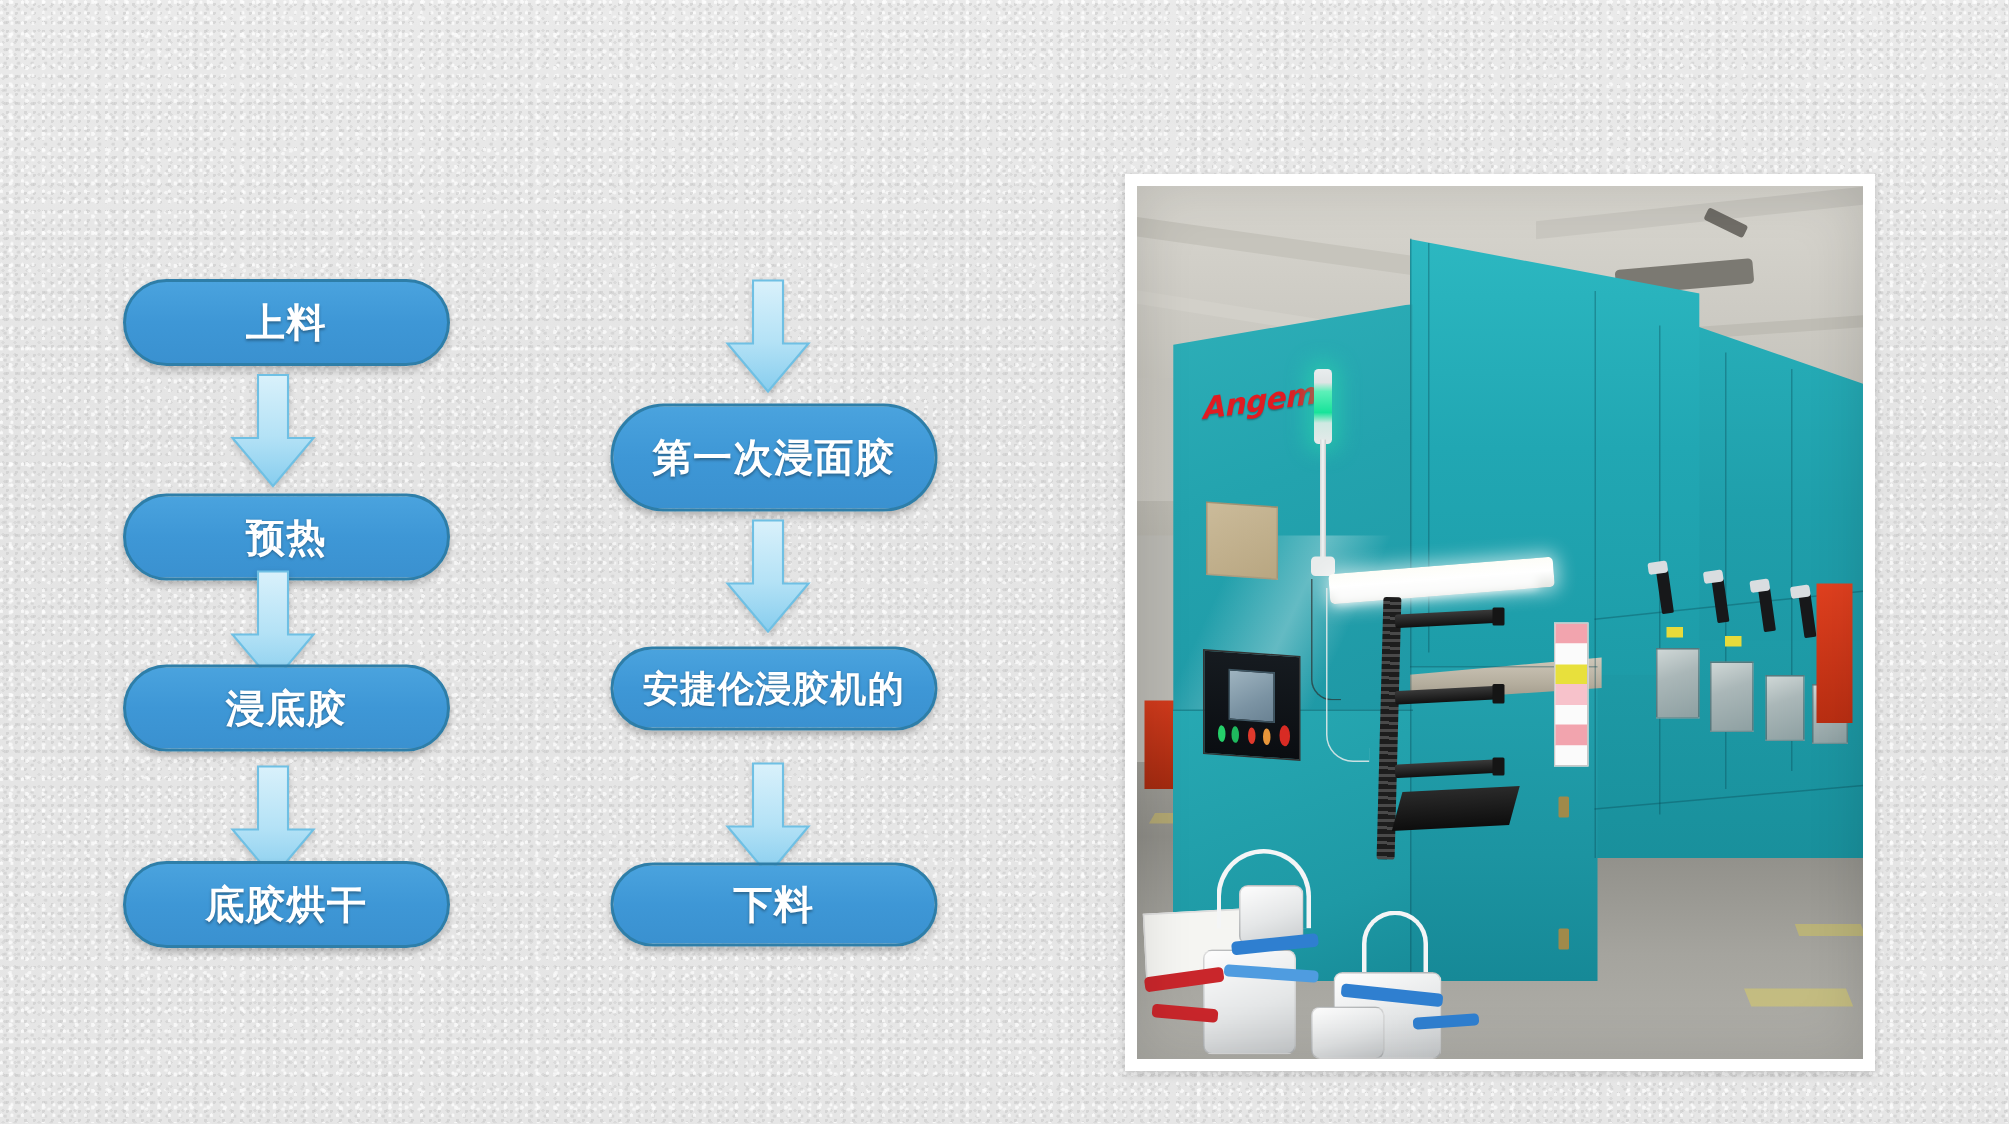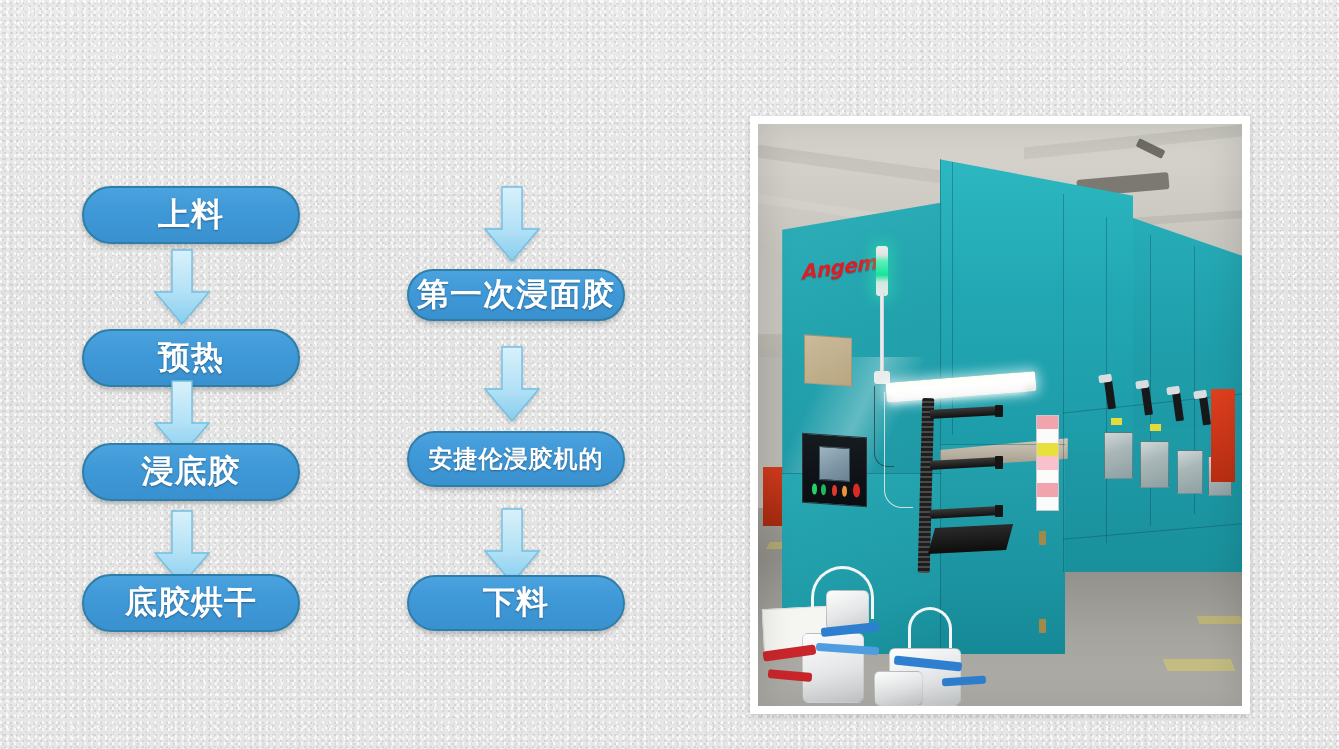--- a/index.html
+++ b/index.html
@@ -59,21 +59,21 @@
   
   .flow-col{ position:absolute; }
   .pill{
     position:absolute;
     display:flex; align-items:center; justify-content:center;
     background:linear-gradient(180deg,#4aa3de 0%,#3e97d6 50%,#3a91d0 100%);
     border:2.5px solid #2e7ea8;
     border-radius:999px;
     color:#ffffff;
     font-weight:bold;
-    font-size:32px;
+    font-size:26px;
     letter-spacing:1px;
     text-shadow:0 1px 2px rgba(0,0,0,.35);
     box-shadow:0 3px 5px rgba(0,0,0,.22);
     white-space:nowrap;
   }
   .arrow{
     position:absolute;
     width:58px; height:78px;
   }
   .arrow svg{ display:block; width:100%; height:100%;
@@ -335,21 +335,21 @@
   </div>
 
   <div class="flow-col">
 
     <div class="arrow" style="left:483px; top:185px;">
       <svg viewBox="0 0 58 78" xmlns="http://www.w3.org/2000/svg">
         <polygon points="19,2 39,2 39,44 56,44 29,76 2,44 19,44" fill="url(#ag1)" stroke="#6fc0e4" stroke-width="1.4"></polygon>
       </svg>
     </div>
 
-    <div class="pill" style="left:407px; top:269px; width:218px; height:52px;text-align:right;">第一次浸面胶</div>
+    <div class="pill" style="left:407px; top:269px; width:218px; height:72px;text-align:right;">第一次浸面胶</div>
 
     <div class="arrow" style="left:483px; top:345px;">
       <svg viewBox="0 0 58 78" xmlns="http://www.w3.org/2000/svg">
         <polygon points="19,2 39,2 39,44 56,44 29,76 2,44 19,44" fill="url(#ag1)" stroke="#6fc0e4" stroke-width="1.4"></polygon>
       </svg>
     </div>
 
     <div class="pill" style="left:407px; top:431px; width:218px; height:56px; font-size:24px;">安捷伦浸胶机的</div>
 
     <div class="arrow" style="left:483px; top:507px;">

